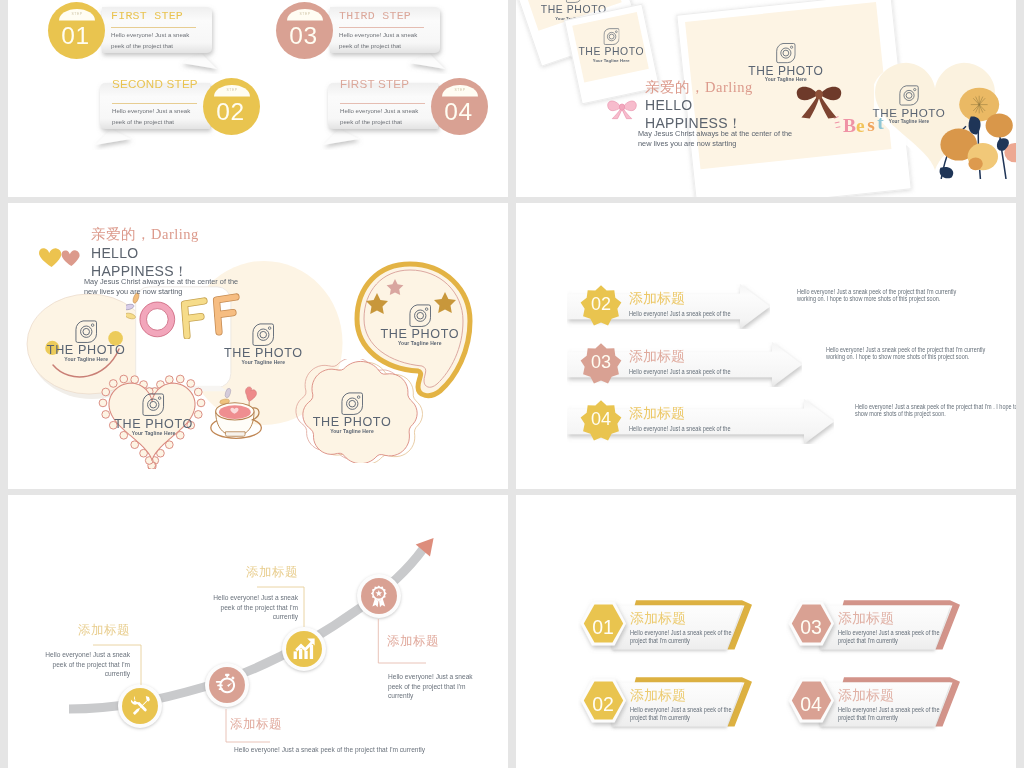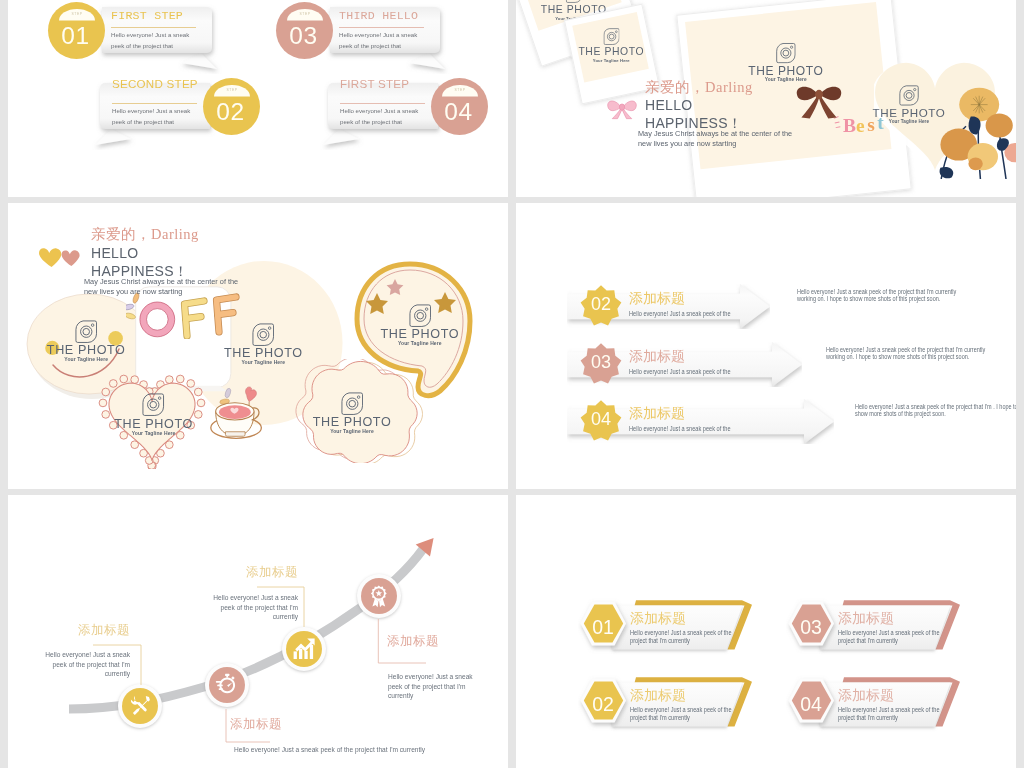--- a/index.html
+++ b/index.html
@@ -199,21 +199,21 @@
       </svg>
       <div class="circ">
         <div class="dome">
             <svg viewBox="0 0 36 11.5">
               <path d="M0 11.5 A18 11.5 0 0 1 36 11.5 Z" fill="#fffdf3"></path>
             </svg>
             <span>STEP</span>
           </div>
         <div class="num">03</div>
       </div>
-      <div class="ttl">THIRD HELLO</div>
+      <div class="ttl">THIRD STEP</div>
       <div class="rule"></div>
       <div class="body">Hello everyone! Just a sneak peek of the project that</div>
     </div>
     <div class="step step-r pnk" style="left:308px;top:167px">
       <svg class="card" viewBox="0 0 196 80">
         <path d="M130 17 L158 30 L130 43 Z" fill="#ffffff" filter="url(#sh1)"></path>
         <path d="M33 59 L17 75 L53 69 Z" fill="#fcfcfc" filter="url(#sh1)"></path>
         <path d="M132 13 H27 a5 5 0 0 0 -5 5 V54 a5 5 0 0 0 5 5 H132 Z" fill="url(#cg1)" filter="url(#sh1)"></path>
       </svg>
       <div class="circ">

